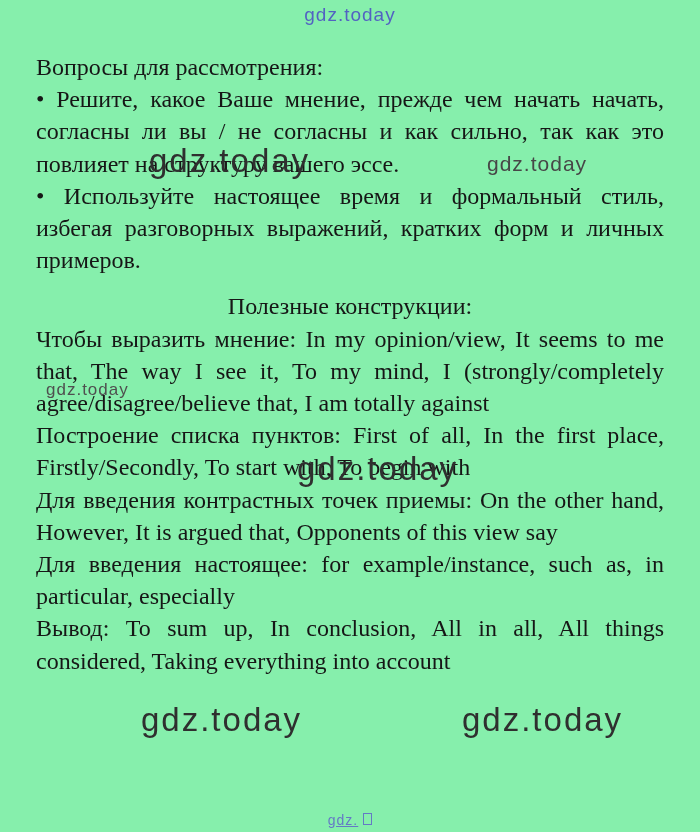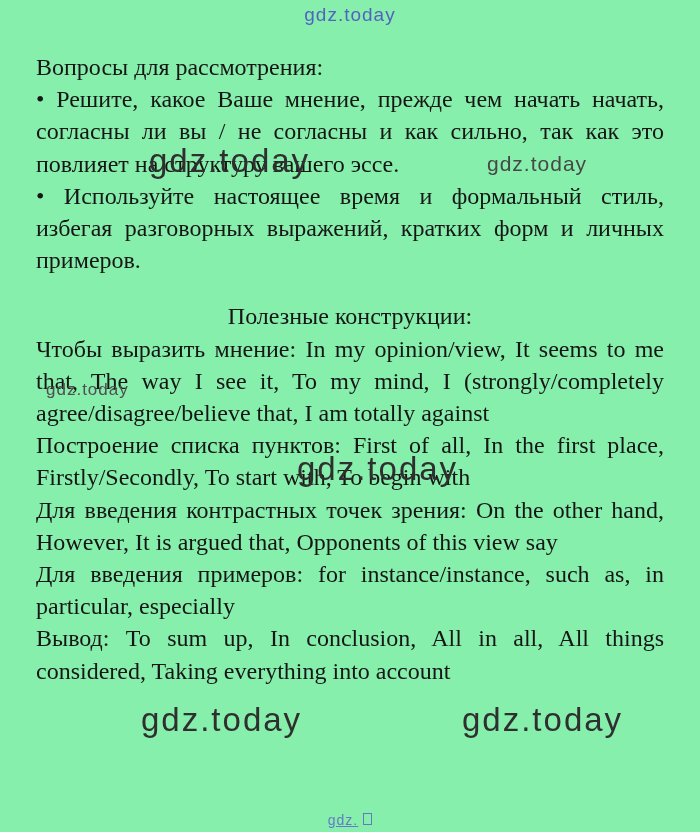--- a/index.html
+++ b/index.html
@@ -20,21 +20,21 @@
   }
   .content p {
     margin: 0;
     font-size: 24px;
     line-height: 32.2px;
     text-align: justify;
     text-justify: inter-word;
     font-family: Liberation Serif, serif;
   }
   .content p.h1 { text-align: left; }
-  .content p.h2 { text-align: center; margin-top: 24px; }
+  .content p.h2 { text-align: center; margin-top: 14px; }
 
   
   .wm {
     position: absolute;
     font-family: "Liberation Sans", sans-serif;
     font-weight: 300;
     white-space: nowrap;
     letter-spacing: 2px;
     pointer-events: none;
   }
@@ -65,22 +65,22 @@
   <span class="wm wm-top">gdz.today</span>
 
   <div class="content">
     <p class="h1">Вопросы для рассмотрения:</p>
     <p>• Решите, какое Ваше мнение, прежде чем начать начать, согласны ли вы / не согласны и как сильно, так как это повлияет на структуру вашего эссе.</p>
     <p>• Используйте настоящее время и формальный стиль, избегая разговорных выражений, кратких форм и личных примеров.</p>
 
     <p class="h2">Полезные конструкции:</p>
     <p>Чтобы выразить мнение: In my opinion/view, It seems to me that, The way I see it, To my mind, I (strongly/completely agree/disagree/believe that, I am totally against</p>
     <p>Построение списка пунктов: First of all, In the first place, Firstly/Secondly, To start with, To begin with</p>
-    <p>Для введения контрастных точек зрения: On the other hand, However, It is argued that, Opponents of this view say</p>
-    <p>Для введения примеров: for instance/instance, such as, in particular, especially</p>
+    <p>Для введения контрастных точек приемы: On the other hand, However, It is argued that, Opponents of this view say</p>
+    <p>Для введения настоящее: for example/instance, such as, in particular, especially</p>
     <p>Вывод: To sum up, In conclusion, All in all, All things considered, Taking everything into account</p>
   </div>
 
   <span class="wm wm-big wm-1">gdz.today</span>
   <span class="wm wm-2">gdz.today</span>
   <span class="wm wm-3">gdz.today</span>
   <span class="wm wm-big wm-4">gdz.today</span>
   <span class="wm wm-big wm-5">gdz.today</span>
   <span class="wm wm-big wm-6">gdz.today</span>
 

